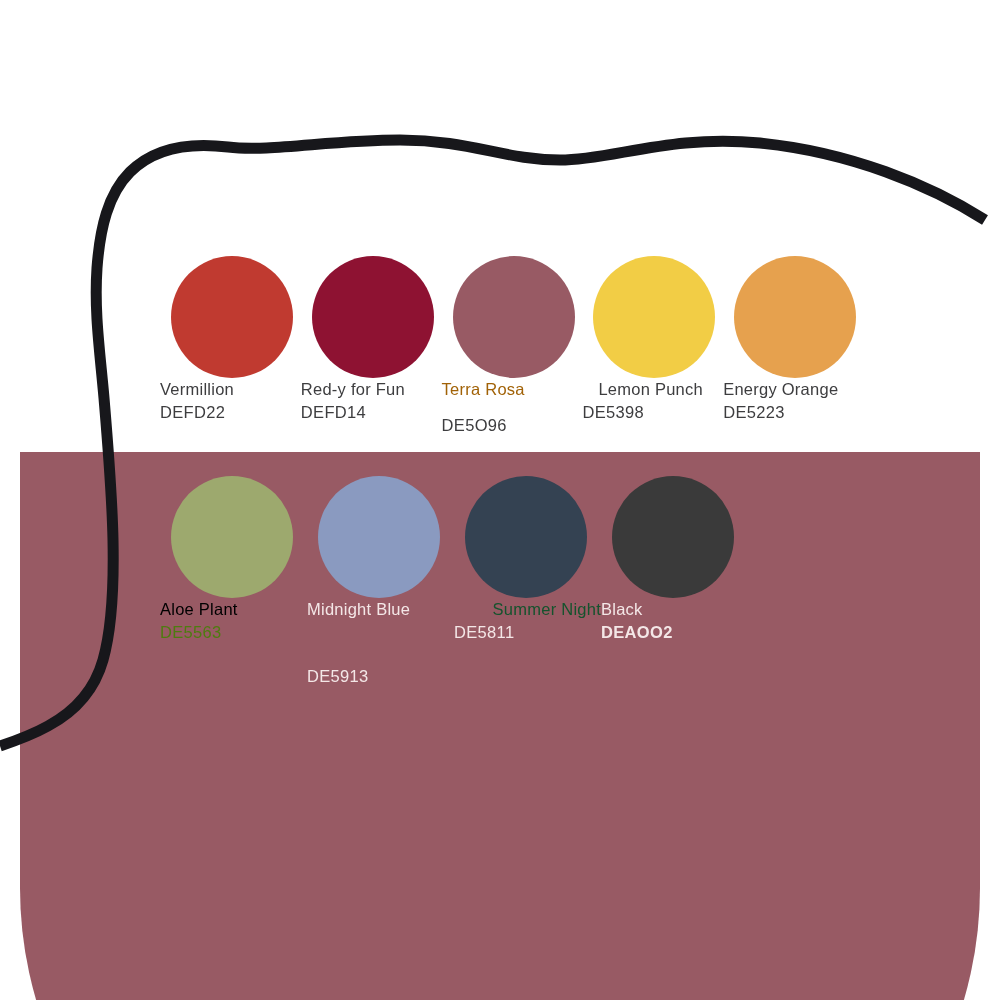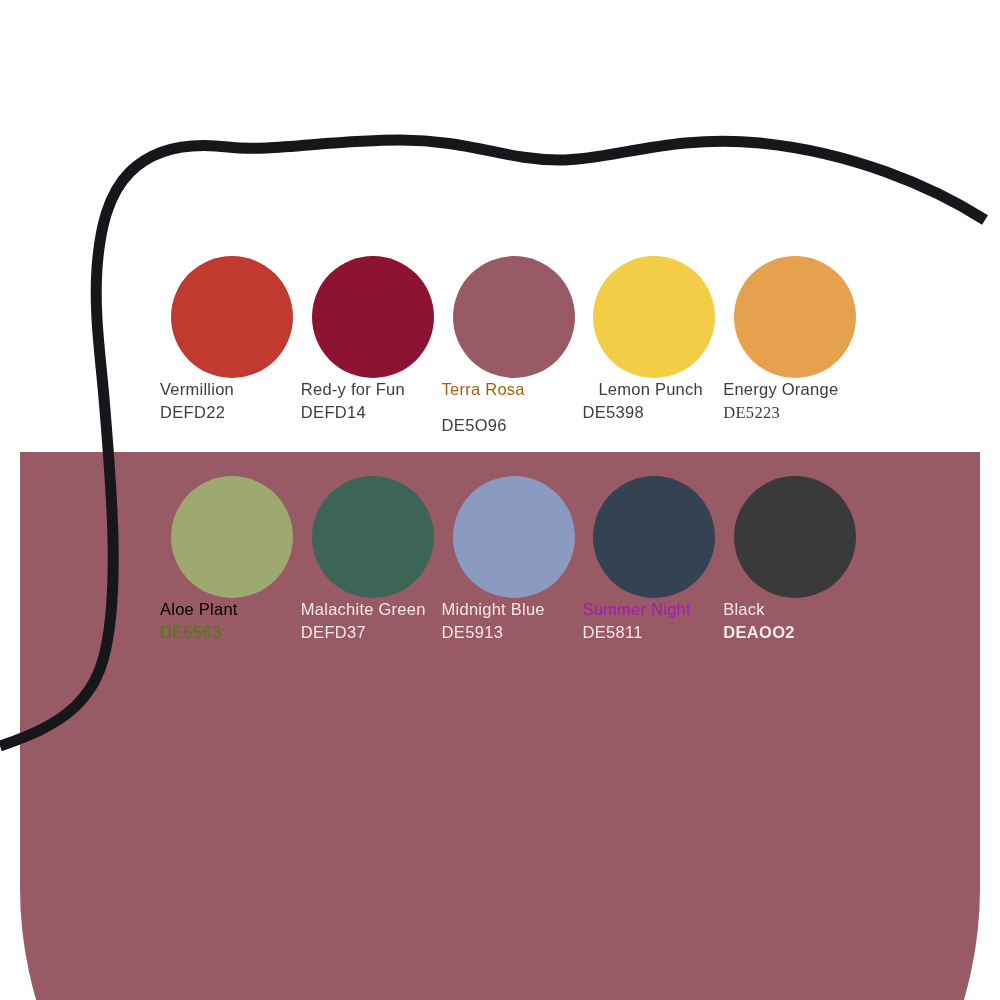--- a/index.html
+++ b/index.html
@@ -134,51 +134,44 @@
       <span class="swatch-dot" style="background:#F2CD45"></span>
       <span class="swatch-text">
         <span class="swatch-name" style="color: rgb(61, 61, 63); margin-left: 16px;">Lemon Punch</span>
         <span class="swatch-code" style="color: rgb(61, 61, 63);">DE5398</span>
       </span>
     </div>
     <div class="swatch">
       <span class="swatch-dot" style="background:#E6A14E"></span>
       <span class="swatch-text">
         <span class="swatch-name" style="color: rgb(61, 61, 63);">Energy Orange</span>
-        <span class="swatch-code" style="color: rgb(61, 61, 63); font-family: Liberation Serif, serif;">DE5223</span>
+        <span class="swatch-code" style="color: rgb(61, 61, 63);">DE5223</span>
       </span>
     </div>
   </div>
 
   <div class="row row-bottom">
     <div class="swatch">
       <span class="swatch-dot" style="background:#9DA96E"></span>
       <span class="swatch-text">
         <span class="swatch-name" style="color: #000000;">Aloe Plant</span>
         <span class="swatch-code" style="color: #4d7c0f;">DE5563</span>
       </span>
     </div>
     <div class="swatch">
-      <span class="swatch-dot" style="background:#3D6557"></span>
-      <span class="swatch-text">
-        <span class="swatch-name" style="color: rgb(244, 231, 231);">Malachite Green</span>
-        <span class="swatch-code" style="color: rgb(244, 231, 231);">DEFD37</span>
-      </span>
-    </div>
-    <div class="swatch">
       <span class="swatch-dot" style="background:#8A9AC0"></span>
       <span class="swatch-text">
         <span class="swatch-name" style="color: rgb(244, 231, 231);">Midnight Blue</span>
-        <span class="swatch-code" style="color: rgb(244, 231, 231);">DE5913</span>
+        <span class="swatch-code" style="color: rgb(244, 231, 231); margin-top: 44px;">DE5913</span>
       </span>
     </div>
     <div class="swatch">
       <span class="swatch-dot" style="background:#344252"></span>
       <span class="swatch-text">
-        <span class="swatch-name" style="color: #a21caf;">Summer Night</span>
+        <span class="swatch-name" style="color: #14532d; text-align: right;">Summer Night</span>
         <span class="swatch-code" style="color: rgb(244, 231, 231);">DE5811</span>
       </span>
     </div>
     <div class="swatch">
       <span class="swatch-dot" style="background:#3A3A3A"></span>
       <span class="swatch-text">
         <span class="swatch-name" style="color: rgb(244, 231, 231);">Black</span>
         <span class="swatch-code" style="color: rgb(244, 231, 231); font-weight: bold;">DEAOO2</span>
       </span>
     </div>

